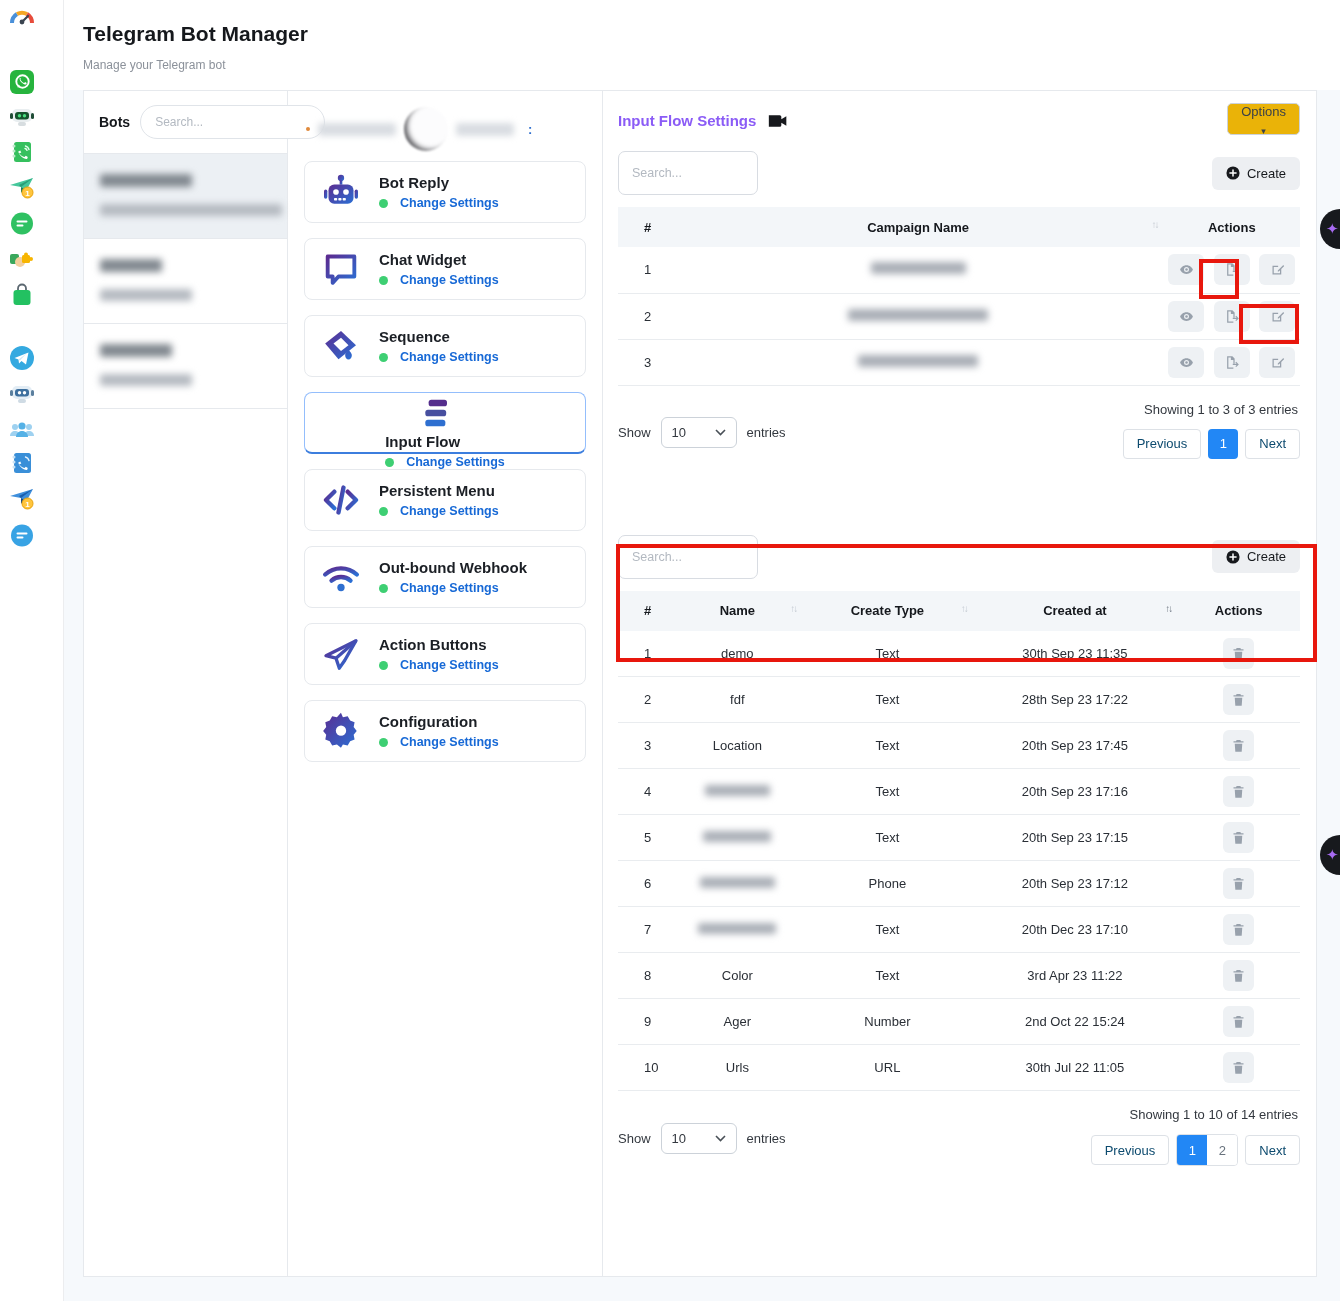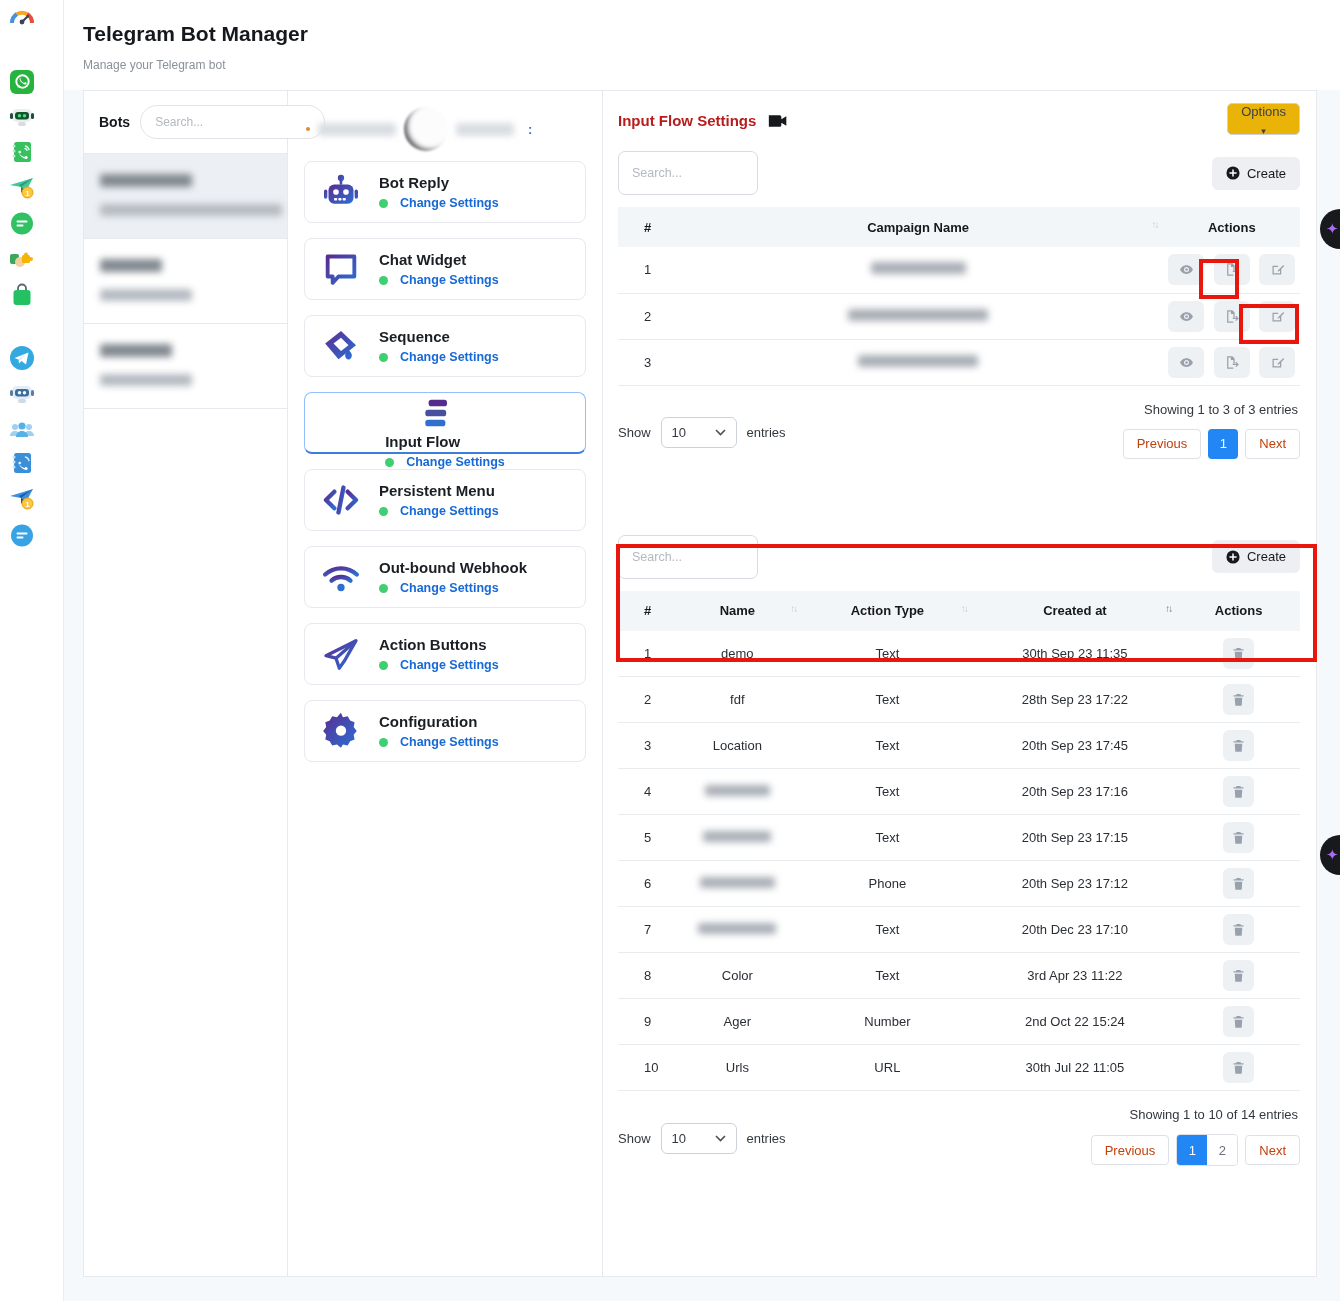--- a/index.html
+++ b/index.html
@@ -47,21 +47,21 @@
   .sc-icon svg { width:40px; height:40px; }
   .sc-title { font-size:15px; font-weight:bold; color:#1b1f25; margin-bottom:5px; }
   .sc-link-row { display:flex; align-items:center; gap:12px; }
   .green-dot { width:9px; height:9px; border-radius:50%; background:#3ecf73; }
   .sc-link { font-size:12.5px; font-weight:bold; color:#1769d6; text-decoration:none; cursor:pointer; }
 
   
   .flow-col { flex:1; padding:12px 16px 0 15px; }
   .flow-header { display:flex; align-items:flex-start; justify-content:space-between; margin-bottom:16px; }
   .flow-title-wrap { display:flex; align-items:center; gap:12px; margin-top:9px; }
-  .flow-title { font-size:15px; font-weight:bold; color:#b91c1c; }
+  .flow-title { font-size:15px; font-weight:bold; color:#8b5cf6; }
   .cam-icon svg { width:20px; height:16px; display:block; }
   .options-btn { height:32px; padding:0 13px; background:#eab308; border:1px solid #ccd2da; border-radius:5px; font-size:13px; color:#3b4148; display:flex; align-items:center; gap:7px; cursor:pointer; font-family:"Liberation Sans",sans-serif;flex-direction:column; }
   .caret { font-size:9px; color:#3b4148; }
 
   .toolbar { display:flex; justify-content:space-between; align-items:center; margin-bottom:12px; }
   .box-search { width:140px; height:44px; border:1px solid #d8dce2; border-radius:7px; padding:0 13px; font-size:12.5px; color:#30343a; outline:none; font-family:"Liberation Sans",sans-serif; background:#fff; }
   .box-search::placeholder { color:#b3b9c1; }
   .create-btn { height:33px; padding:0 14px; background:#edeff2; border:none; border-radius:6px; font-size:13px; color:#16191d; display:flex; align-items:center; gap:7px; cursor:pointer; font-family:"Liberation Sans",sans-serif; }
   .create-btn svg { width:14px; height:14px; }
 
@@ -76,21 +76,21 @@
   .icon-btn { display:inline-flex; width:36px; height:31px; background:#eef1f4; border:none; border-radius:6px; align-items:center; justify-content:center; margin:0 3px; cursor:pointer; vertical-align:middle; }
   .icon-btn svg { width:15px; height:15px; fill:#98a1ac; }
   .trash-btn { width:31px; height:31px; }
 
   .tfoot { display:flex; justify-content:space-between; margin-top:16px; }
   .show-wrap { display:flex; align-items:center; gap:10px; font-size:13px; color:#33383f; padding-top:4px; }
   .page-select { width:76px; height:31px; border:1px solid #ccd2d9; border-radius:6px; display:flex; align-items:center; justify-content:space-between; padding:0 10px; font-size:13px; color:#33383f; background:#fff; cursor:pointer; }
   .right-foot { display:flex; flex-direction:column; align-items:flex-end; gap:12px; }
   .summary { font-size:13px; color:#33383f; padding-right:2px; }
   .pager { display:flex; align-items:center; gap:7px; }
-  .pg-btn { height:30px; padding:0 13px; background:#fff; border:1px solid #dde1e6; border-radius:4px; font-size:13px; color:#c2410c; display:flex; align-items:center; cursor:pointer; font-family:"Liberation Sans",sans-serif; }
+  .pg-btn { height:30px; padding:0 13px; background:#fff; border:1px solid #dde1e6; border-radius:4px; font-size:13px; color:#0c4a6e; display:flex; align-items:center; cursor:pointer; font-family:"Liberation Sans",sans-serif; }
   .pg-num { width:30px; height:30px; display:flex; align-items:center; justify-content:center; font-size:13px; cursor:pointer; }
   .pg-num.active { background:#2287f5; color:#fff; border-radius:4px; }
   .pg-group { display:flex; border:1px solid #dde1e6; border-radius:4px; overflow:hidden; }
   .pg-group .pg-num.active { border-radius:0; }
   .pg-group .pg-num { background:#fff; color:#68727d; }
   .pg-group .pg-num.active { background:#2287f5; color:#fff; }
 
   .cf-section { margin-top:76px; }
   .cf-title { font-size:14px; color:#15181c; margin-bottom:32px; }
 
@@ -602,21 +602,21 @@
             </svg>
           <span>Create</span>
         </button>
       </div>
 
       <table>
         <thead>
           <tr>
             <td class="col-hash" style="width:8%">#</td>
             <td class="t-center" style="width:19%"><span>Name</span><span class="sort">↑↓</span></td>
-            <td class="t-center" style="width:25%"><span>Action Type</span><span class="sort">↑↓</span></td>
+            <td class="t-center" style="width:25%"><span>Create Type</span><span class="sort">↑↓</span></td>
             <td class="t-center" style="width:30%"><span>Created at</span><span class="sort dark">↑↓</span></td>
             <td class="t-center" style="width:18%">Actions</td>
           </tr>
         </thead>
         <tbody>
           <tr>
             <td class="col-hash">1</td>
             <td class="t-center">demo</td>
             <td class="t-center">Text</td>
             <td class="t-center">30th Sep 23 11:35</td>

